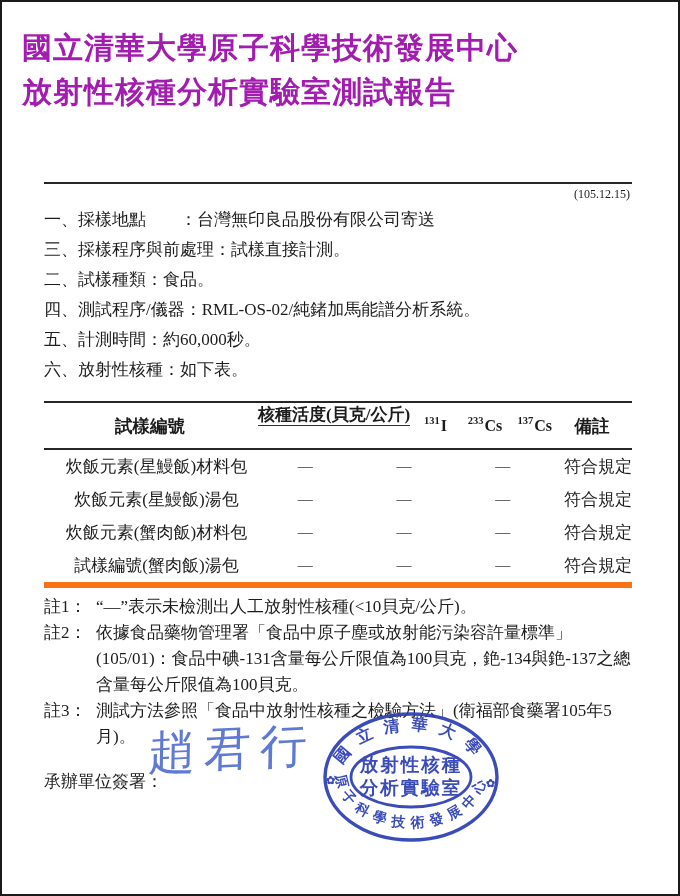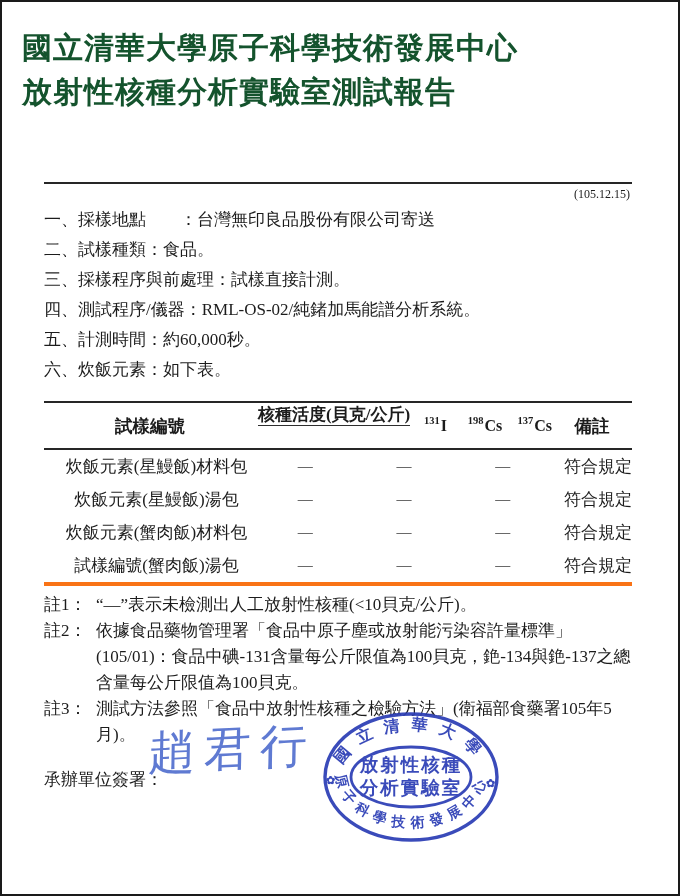--- a/index.html
+++ b/index.html
@@ -5,28 +5,28 @@
   html,body{margin:0;padding:0;background:#e8e8e8;}
   .page{
     position:relative;width:680px;height:896px;margin:0 auto;
     background:#fff;border:2px solid #1a1a1a;box-sizing:border-box;
     font-family:"Liberation Serif","DejaVu Serif",serif;color:#1c1c1c;overflow:hidden;
   }
   
   .title{
     padding:24px 18px 0 20px;
     font-family:"Liberation Sans","DejaVu Sans",sans-serif;
-    font-weight:700;font-size:30px;line-height:44px;color:#14532d;letter-spacing:1px;
+    font-weight:700;font-size:30px;line-height:44px;color:#a21caf;letter-spacing:1px;
   }
   .rule{margin:68px 46px 0 42px;border-top:2px solid #262626;height:0;}
   .date-line{margin:1px 48px 0 0;text-align:right;font-size:12px;line-height:19px;height:19px;}
   
   .info{margin:1px 42px 16px 42px;font-size:17px;line-height:30px;}
   
-  .tbl{margin:16px 46px 0 42px;border-top:2px solid #262626;border-bottom:4px solid #f97316;}
+  .tbl{margin:16px 46px 0 42px;border-top:2px solid #262626;border-bottom:6px solid #f97316;}
   .thead{display:flex;border-bottom:2px solid #262626;height:45px;}
   .c-sample{width:212px;display:flex;align-items:center;justify-content:center;font-weight:700;font-size:17.5px;}
   .c-group{flex:1;display:flex;flex-direction:row;}
   .group-title{height:21px;line-height:21px;text-align:center;font-weight:700;font-size:17px;
     border-bottom:1.5px solid #2e2e2e;margin:1px 8px 0 2px;}
   .iso-row{flex:1;display:flex;align-items:center;gap:15px;}
   .iso{flex:1;text-align:center;font-size:16px;font-weight:700;}
   .iso sup{font-size:10.5px;position:relative;top:-1px;margin-right:1px;}
   .c-remark{width:80px;display:flex;align-items:center;justify-content:center;font-weight:700;font-size:17.5px;}
   .trow{display:flex;height:33px;align-items:center;}
@@ -61,35 +61,35 @@
   <div class="title">
     <div>國立清華大學原子科學技術發展中心</div>
     <div>放射性核種分析實驗室測試報告</div>
   </div>
 
   <div class="rule"></div>
   <div class="date-line">(105.12.15)</div>
 
   <div class="info">
     <div>一、採樣地點　　：台灣無印良品股份有限公司寄送</div>
+    <div>三、採樣程序與前處理：試樣直接計測。</div>
     <div>二、試樣種類：食品。</div>
-    <div>三、採樣程序與前處理：試樣直接計測。</div>
     <div>四、測試程序/儀器：RML-OS-02/純鍺加馬能譜分析系統。</div>
     <div>五、計測時間：約60,000秒。</div>
-    <div>六、炊飯元素：如下表。</div>
+    <div>六、放射性核種：如下表。</div>
   </div>
 
   <div class="tbl">
     <div class="thead">
       <div class="c-sample">試樣編號</div>
       <div class="c-group">
         <div class="group-title">核種活度(貝克/公斤)</div>
         <div class="iso-row">
           <span class="iso"><sup>131</sup><span>I</span></span>
-          <span class="iso"><sup>198</sup><span>Cs</span></span>
+          <span class="iso"><sup>233</sup><span>Cs</span></span>
           <span class="iso"><sup>137</sup><span>Cs</span></span>
         </div>
       </div>
       <div class="c-remark">備註</div>
     </div>
 
     <div class="tbody">
       <div class="trow">
         <div class="t-sample">炊飯元素(星鰻飯)材料包</div>
         <div class="t-group">

